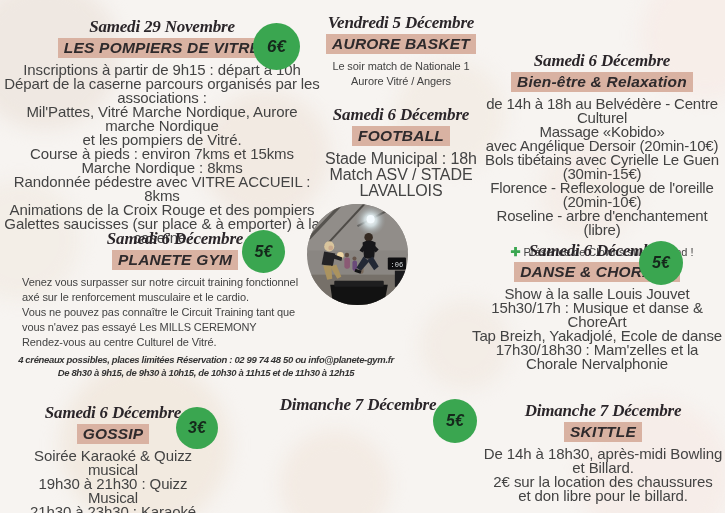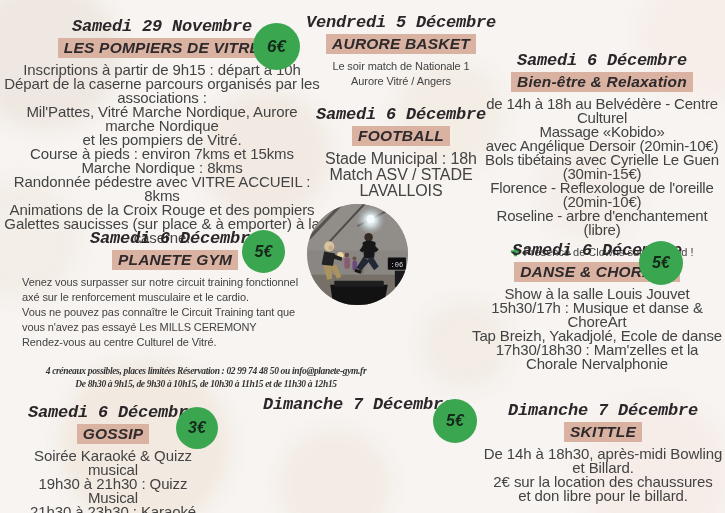--- a/index.html
+++ b/index.html
@@ -17,21 +17,21 @@
   .bk4{left:540px;top:140px;width:100px;height:100px;background:rgba(243,231,224,.5);}
   .bk5{left:60px;top:360px;width:170px;height:170px;background:rgba(238,226,213,.6);}
   .bk6{left:280px;top:430px;width:110px;height:110px;background:rgba(240,228,217,.55);}
   .bk7{left:580px;top:400px;width:150px;height:150px;background:rgba(245,232,226,.55);}
   .bk8{left:640px;top:-30px;width:130px;height:130px;background:rgba(246,234,229,.6);}
   .bk9{left:-40px;top:180px;width:120px;height:120px;background:rgba(240,231,222,.5);}
   .bk10{left:420px;top:300px;width:90px;height:90px;background:rgba(240,229,219,.5);}
 
   .event{position:absolute;text-align:center;}
   .date{
-    font-family:Liberation Mono, monospace;font-style:italic;font-weight:700;
+    font-family:Liberation Serif, serif;font-style:italic;font-weight:700;
     font-size:17px;line-height:21px;color:#2b262a;letter-spacing:-.2px;
   }
   .title{
     display:inline-block;background:#d9b2a2;color:#2e2a2c;
     font-weight:700;font-style:italic;font-size:15.5px;line-height:19px;
     padding:0 6px 1px;margin-top:1px;margin-bottom:5px;letter-spacing:.2px;
   }
   .body{
     font-size:15px;line-height:14px;color:#434343;
     white-space:pre-line;letter-spacing:-.1px;
@@ -54,23 +54,23 @@
   .ev-football .body{font-size:16px;line-height:16px;}
   .ev-bienetre{left:482px;top:50px;width:240px;}
   .ev-bienetre .body{letter-spacing:-.2px;}
   .extra{margin-top:8px;font-size:11px;color:#434343;}
   .plus{color:#3aa650;font-weight:700;font-size:12px;margin-right:3px;}
 
   .ev-gym{left:0;top:228px;width:412px;}
   .gym-head{width:330px;margin-left:10px;}
   .gym-body{width:305px;margin-left:22px;text-align:left;font-size:11px;line-height:15px;}
   .gym-notes{
-    width:412px;margin-top:15px;text-align:center;
+    width:412px;margin-top:3px;text-align:center;
     font-size:9.5px;line-height:13px;font-weight:700;font-style:italic;
-    color:#343434;white-space:pre-line;letter-spacing:-.35px;font-family:Liberation Serif, serif;
+    color:#343434;white-space:pre-line;letter-spacing:-.35px;
   }
   .ev-danse{left:472px;top:240px;width:250px;}
   .ev-danse .body{letter-spacing:-.15px;}
   .ev-gossip{left:15px;top:402px;width:196px;}
   .ev-velo{left:233px;top:394px;width:250px;}
   .ev-skittle{left:483px;top:400px;width:240px;}
 
   .photo{position:absolute;left:307px;top:204px;width:101px;height:101px;}
 </style>
 </head>

